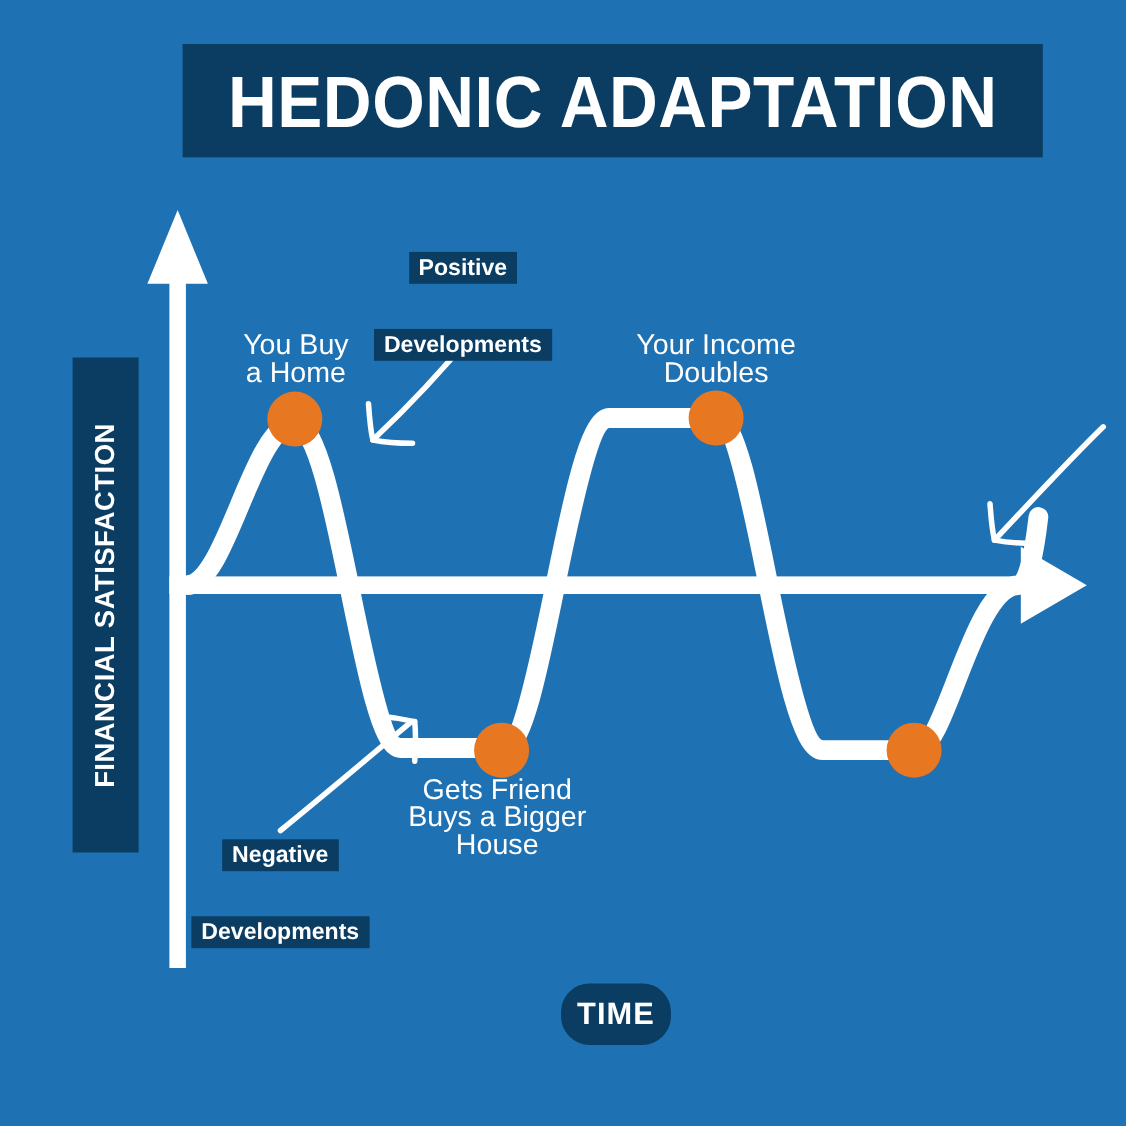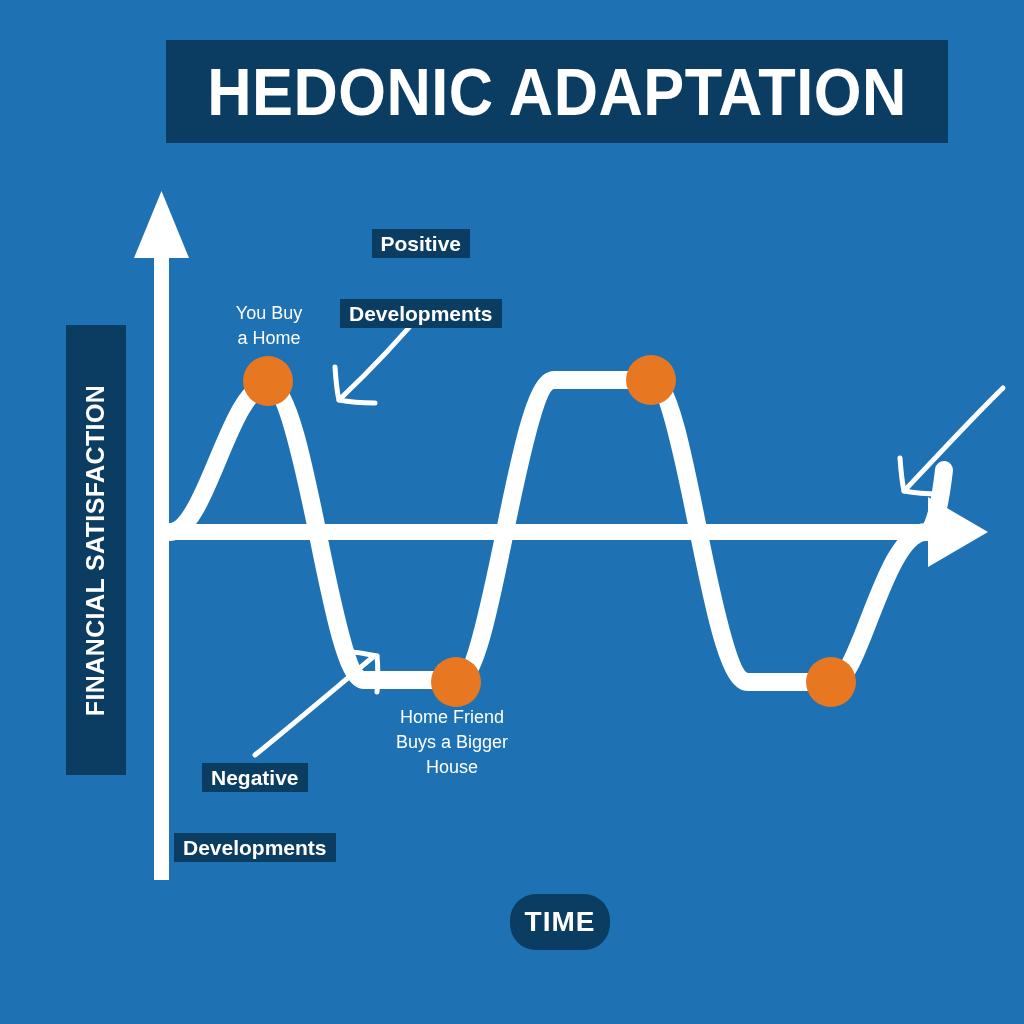--- a/index.html
+++ b/index.html
@@ -57,21 +57,21 @@
     color:#ffffff;font-size:28px;font-weight:bold;letter-spacing:1px;line-height:1;
   }
 
   
   #chart{position:absolute;left:0;top:0;width:1024px;height:1024px;}
 
   
   .event-label{
     position:absolute;
     color:#ffffff;
-    font-size:18px;
+    font-size:26px;
     font-weight:normal;
     line-height:25px;
     text-align:center;
     white-space:pre-line;
   }
   #ev-0{ left:142px; top:301px; width:158px; }
   #ev-1{ left:522px; top:301px; width:162px; }
   #ev-2{ left:322px; top:705px; width:164px; }
   #ev-3{ left:700px; top:705px; width:172px; }
 
@@ -147,21 +147,23 @@
 
     <g fill="none" stroke="#ffffff" stroke-width="5" stroke-linecap="round" stroke-linejoin="round">
       <path d="M 207,755 C 238,730 283,692 325,657"></path>
       <path d="M 295,651 C 309,652 320,654 329,656"></path>
       <path d="M 329,656 C 330,666 330,678 329,692"></path>
     </g>
   </svg>
 
   <div class="event-label" id="ev-0">You Buy
 a Home</div>
-  <div class="event-label" id="ev-2">Home Friend
+  <div class="event-label" id="ev-1">Your Income
+Doubles</div>
+  <div class="event-label" id="ev-2">Gets Friend
 Buys a Bigger
 House</div>
 
   <div class="anno center" id="anno-positive">
     <span class="ln">Positive</span>
     <span class="ln">Developments</span>
   </div>
 
 
   <div class="anno center" id="anno-negative">

